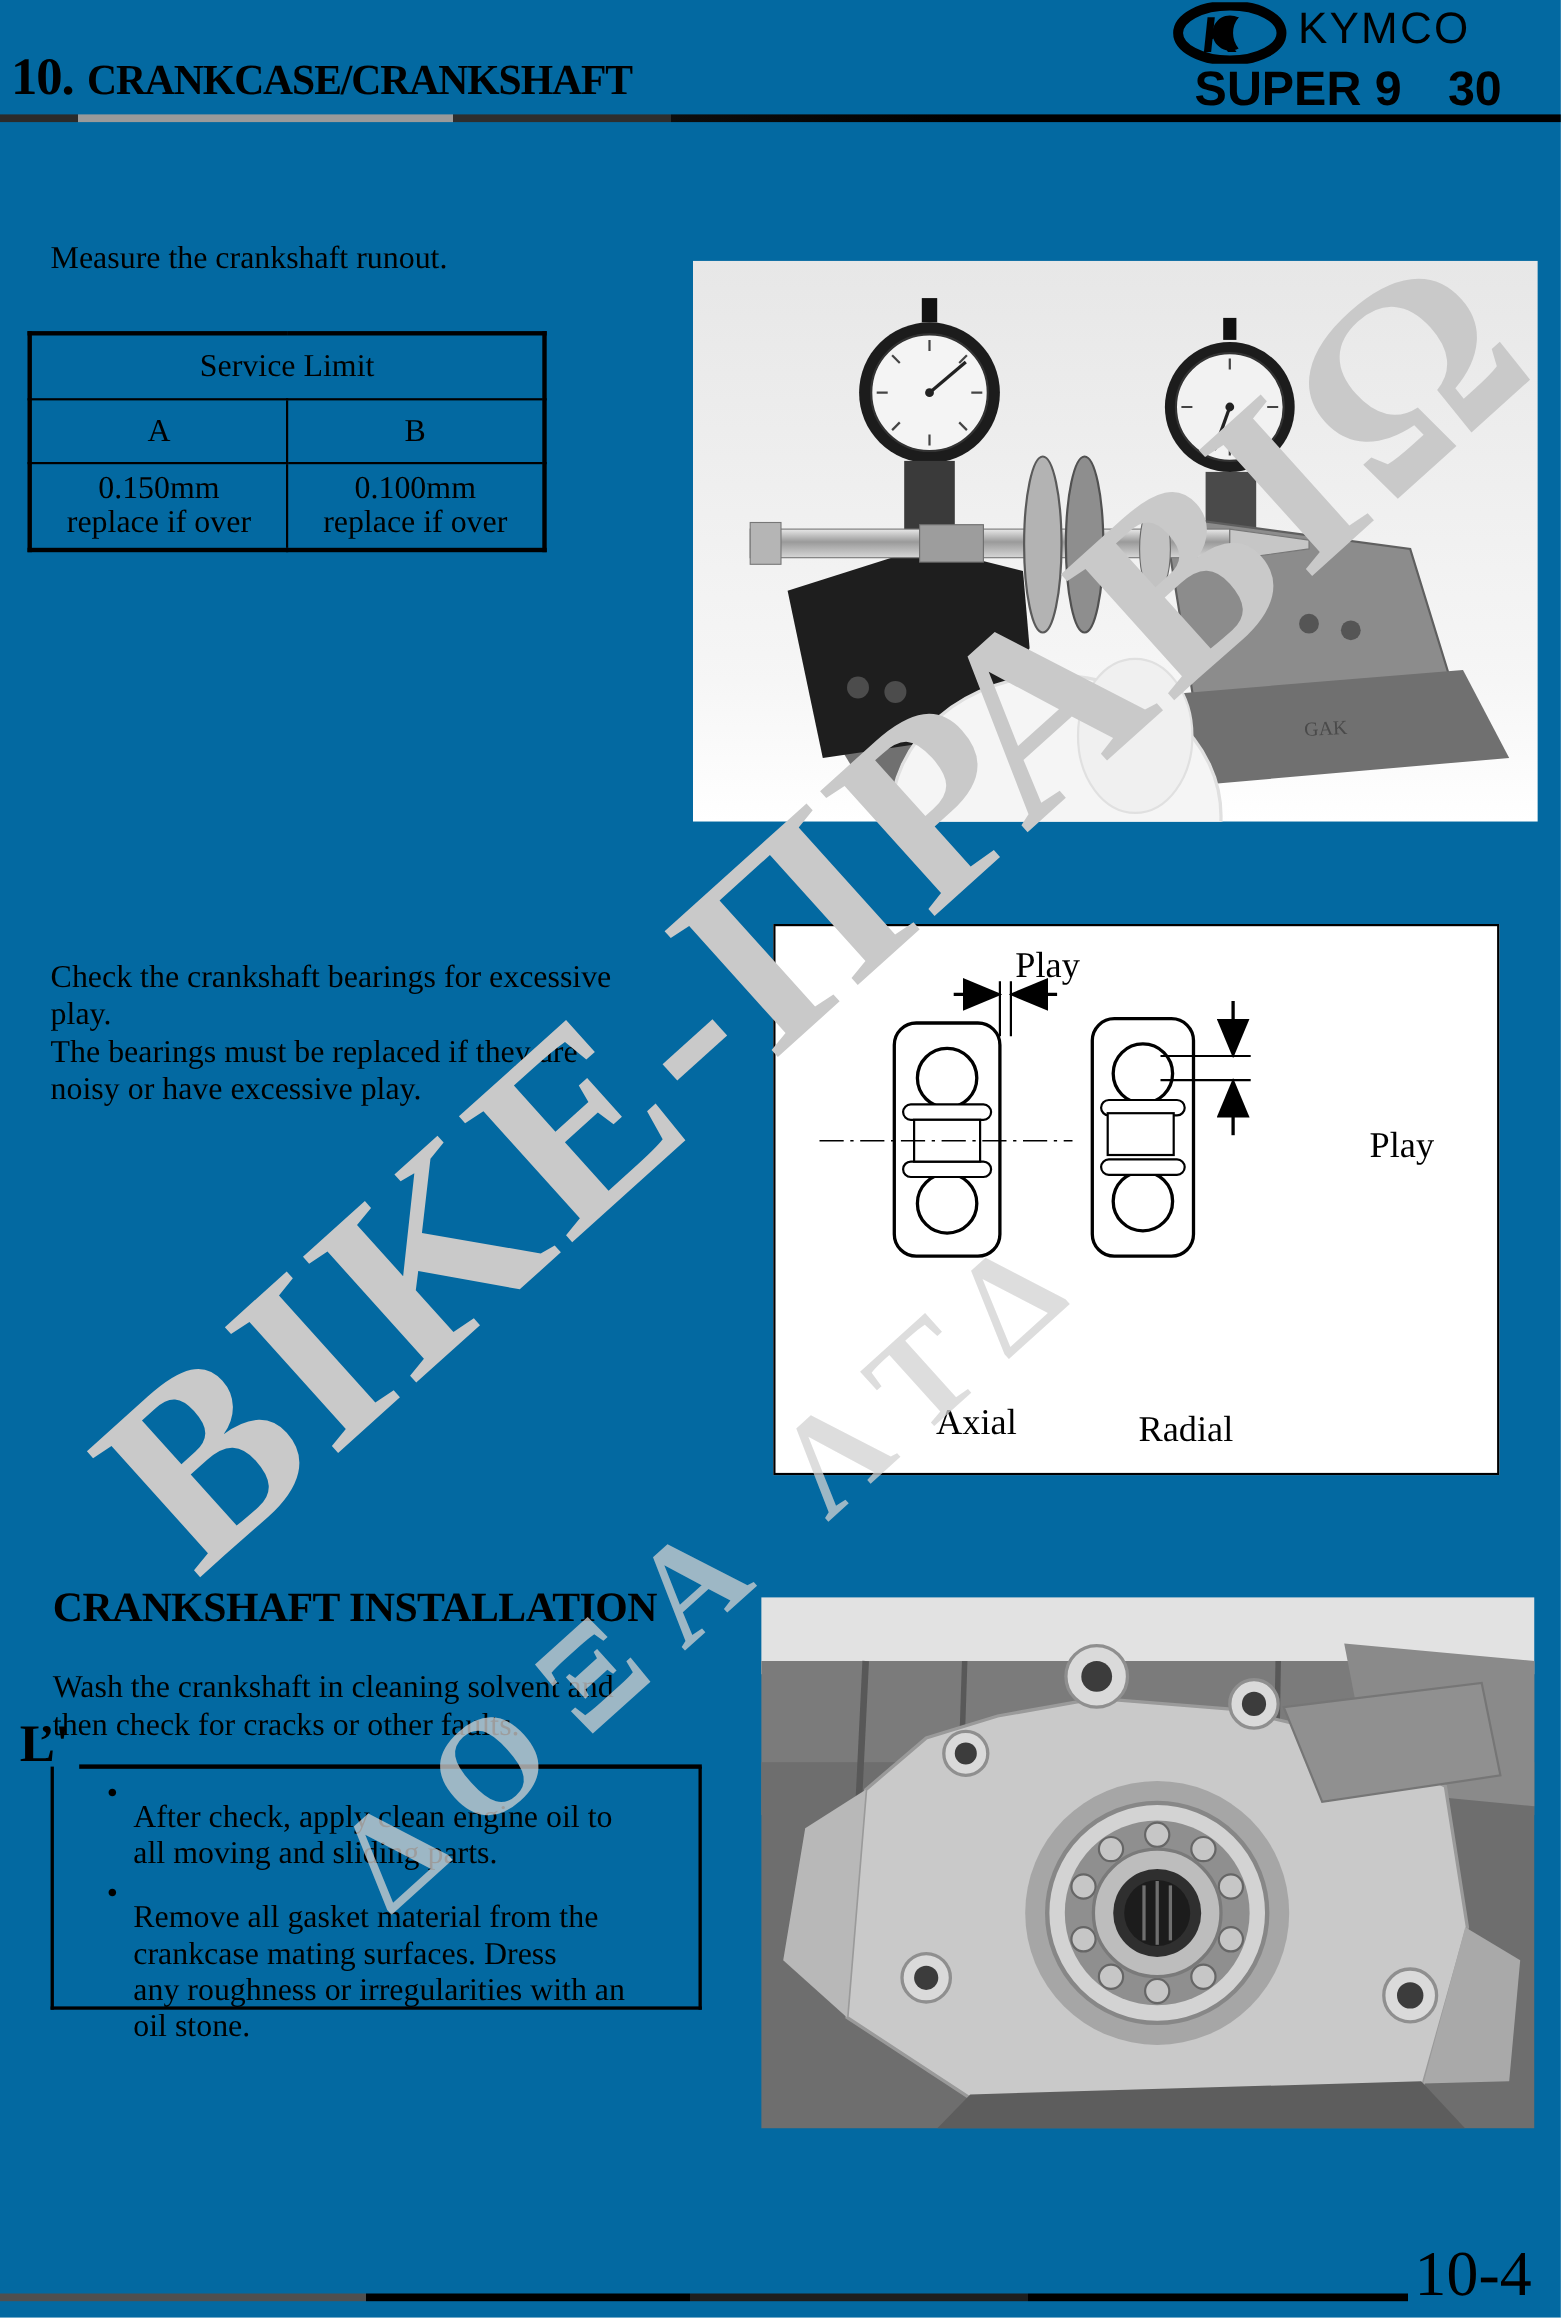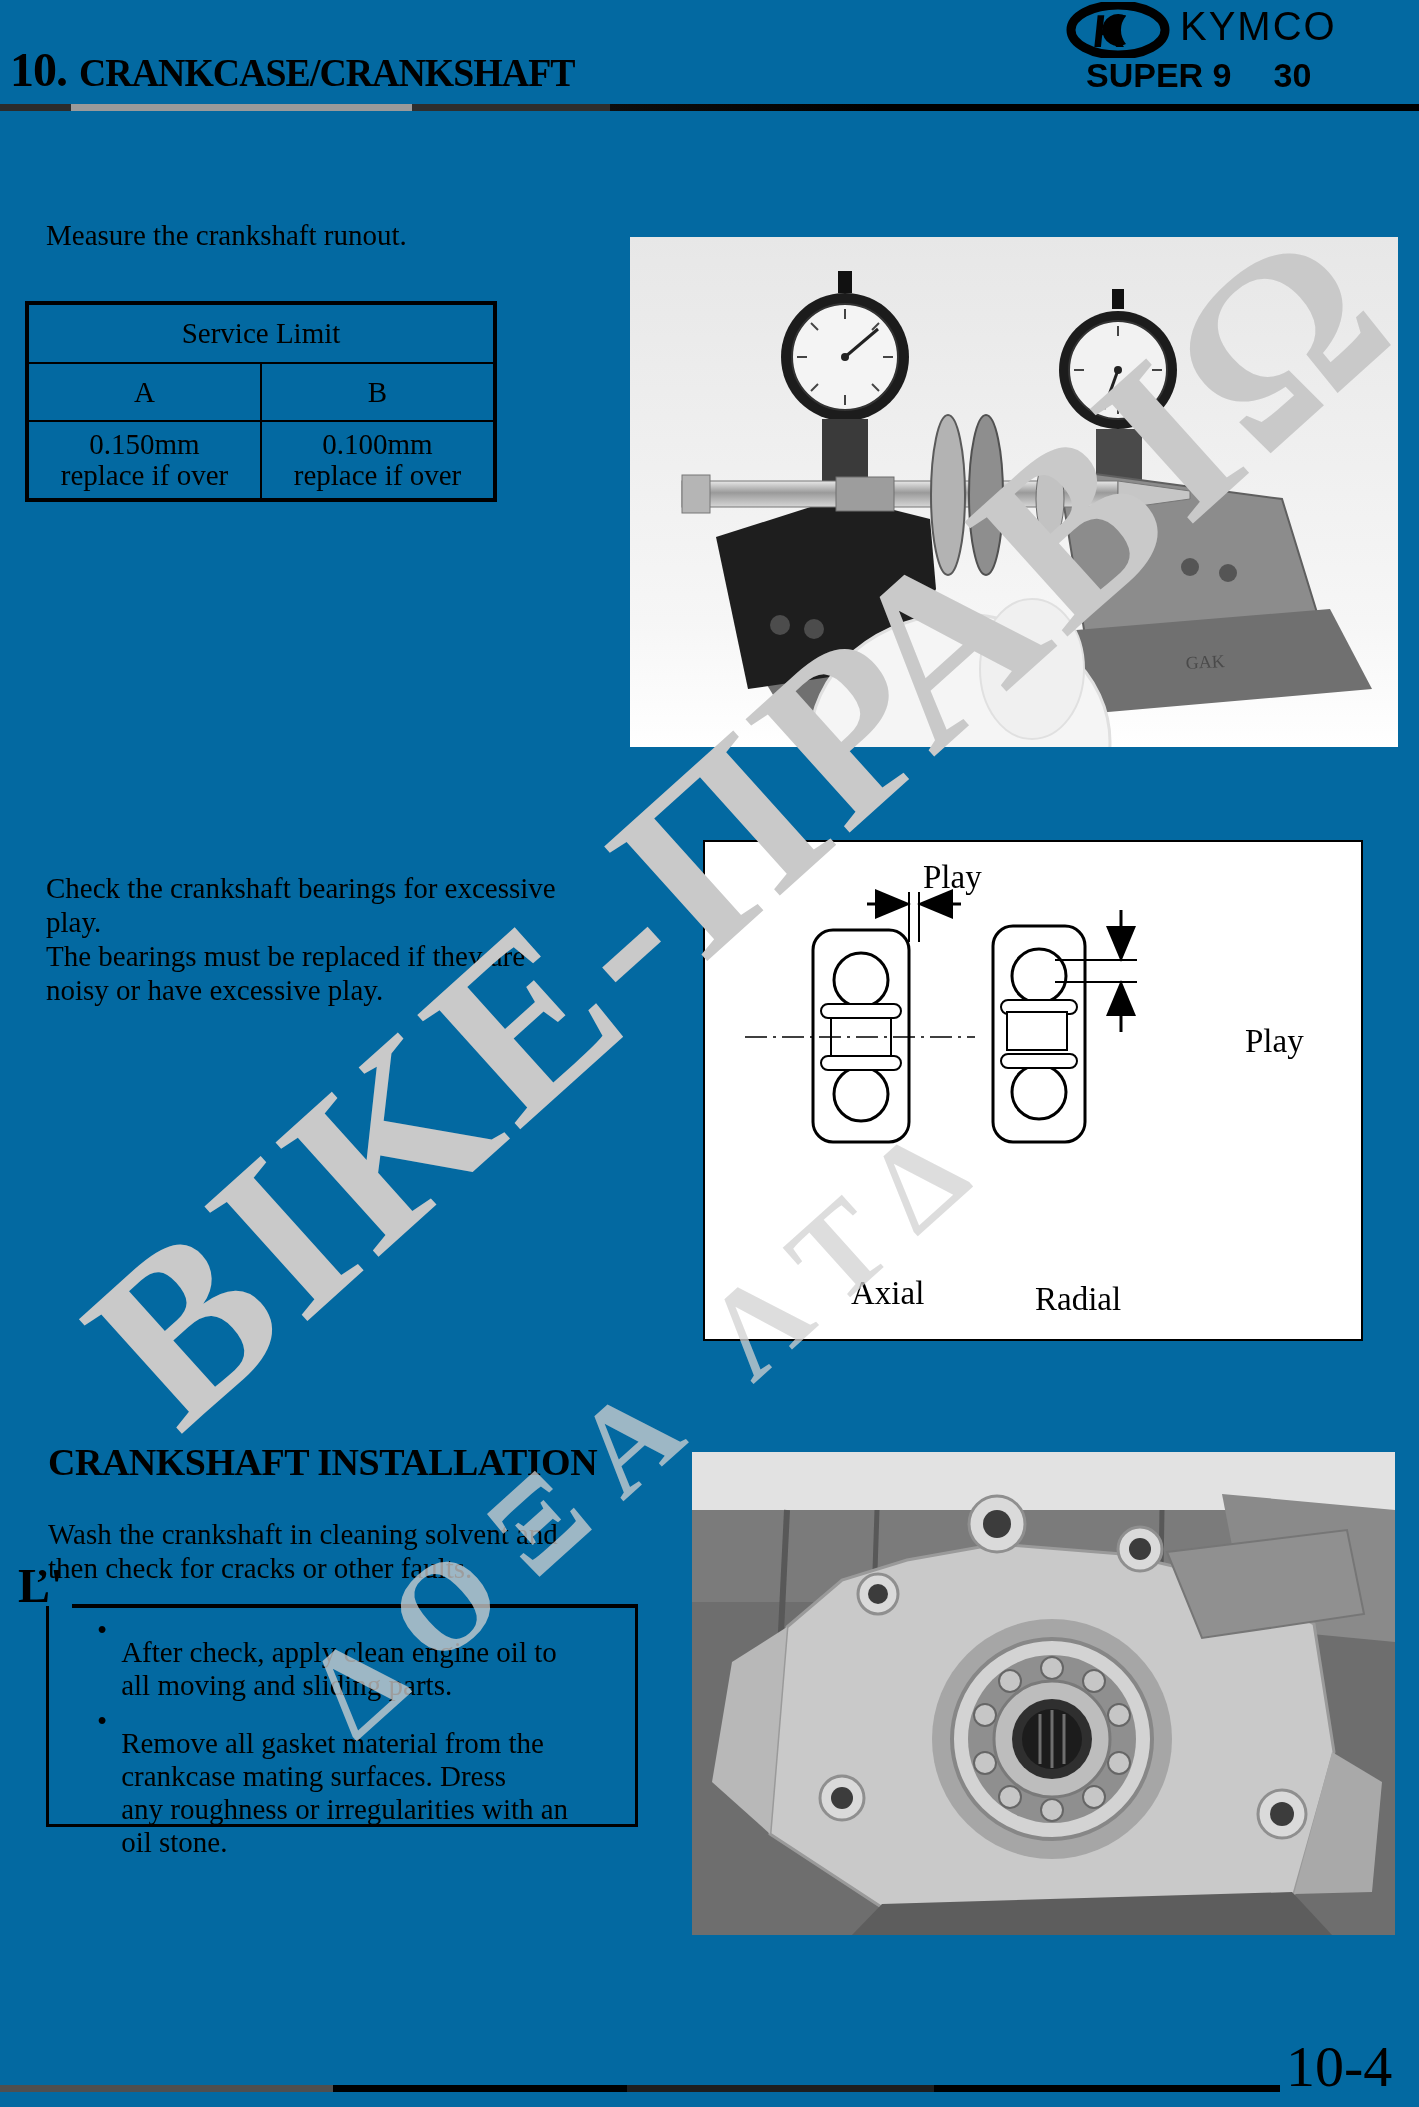--- a/index.html
+++ b/index.html
@@ -16,21 +16,21 @@
   .preline{white-space:pre-line;margin-top:22px;}
 
   
   .title-row{left:10px;top:42px;display:flex;align-items:baseline;gap:12px;}
   .chapter-no{font-size:48px;font-weight:bold;letter-spacing:-1px;}
   .chapter-title{font-size:39px;font-weight:bold;letter-spacing:-1px;transform:scaleX(.97);transform-origin:left;}
   .header-rule{left:0;top:104px;width:1419px;height:7px;
     background:linear-gradient(90deg,#2b2b2b 0%,#2b2b2b 5%,#9a9a9a 5%,#9a9a9a 29%,#2e2e2e 29%,#2e2e2e 43%,#0d0d0d 43%,#000 62%,#000 100%);}
   .logo-box{left:1066px;top:2px;width:104px;height:56px;}
   .brand-word{left:1180px;top:4px;font-family:"Liberation Sans",sans-serif;font-size:40px;font-weight:400;letter-spacing:2px;}
-  .model-line{left:1086px;top:56px;font-family:"Liberation Sans",sans-serif;font-size:34px;font-weight:bold;display:flex;justify-content:flex-end;}
+  .model-line{left:1086px;top:56px;font-family:"Liberation Sans",sans-serif;font-size:44px;font-weight:bold;display:flex;justify-content:flex-end;}
   .model-cc{margin-left:42px;}
 
   
   .measure-line{left:46px;top:219px;font-size:29px;}
   .para{font-size:29px;line-height:34px;}
 
   
   .svc-table{left:25px;top:301px;width:472px;border-collapse:collapse;}
   .svc-table td{border:2px solid #000;text-align:center;vertical-align:middle;font-size:29px;}
   .svc-table{border:4px solid #000;padding-left:31px;}

